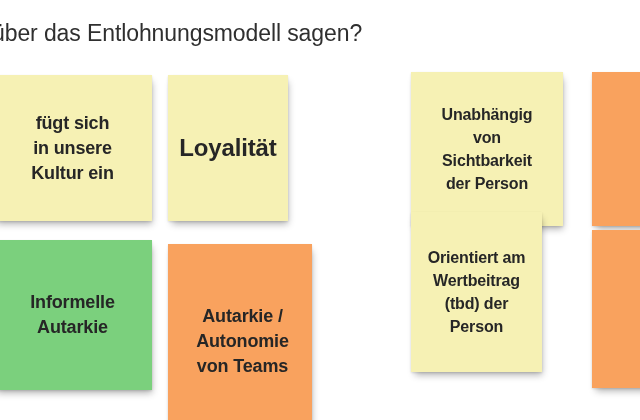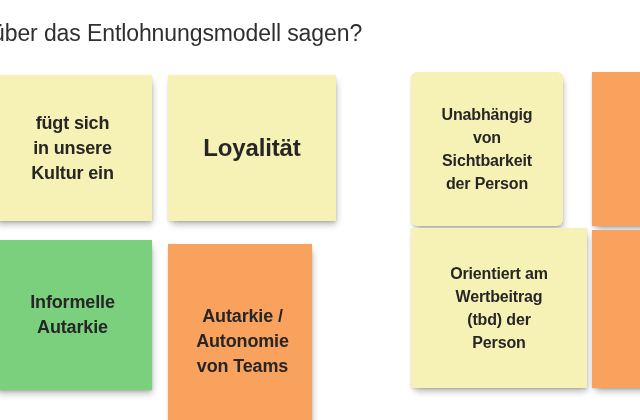--- a/index.html
+++ b/index.html
@@ -76,26 +76,26 @@
   
   .note.lg { font-size: 24px; line-height: 30px; }
   
   .note.sm { font-size: 16px; line-height: 23px; }
 
   
   #note-kultur   { left: -7px;  top: 75px;  width: 159px; height: 146px; }
   #note-informelle { left: -7px; top: 240px; width: 159px; height: 150px; }
 
   
-  #note-loyalitaet { left: 168px; top: 75px;  width: 168px; height: 146px; }
+  #note-loyalitaet { left: 168px; top: 75px;  width: 120px; height: 146px; }
   #note-autarkie   { left: 168px; top: 244px; width: 144px; height: 194px; padding-left: 13px; }
 
   
-  #note-unabhaengig { left: 411px; top: 72px;  width: 152px; height: 154px; border-radius: 6px; }
-  #note-orientiert  { left: 411px; top: 228px; width: 176px; height: 160px; }
+  #note-unabhaengig { left: 411px; top: 72px;  width: 152px; height: 154px; }
+  #note-orientiert  { left: 411px; top: 212px; width: 131px; height: 160px; }
 
   
   #note-vergleich { left: 592px; top: 72px;  width: 150px; height: 154px; }
   #note-gehalt    { left: 592px; top: 230px; width: 150px; height: 158px; }
   #note-vergleich .note-text,
   #note-gehalt .note-text { text-align: center; }
 </style>
 </head>
 <body>
 

